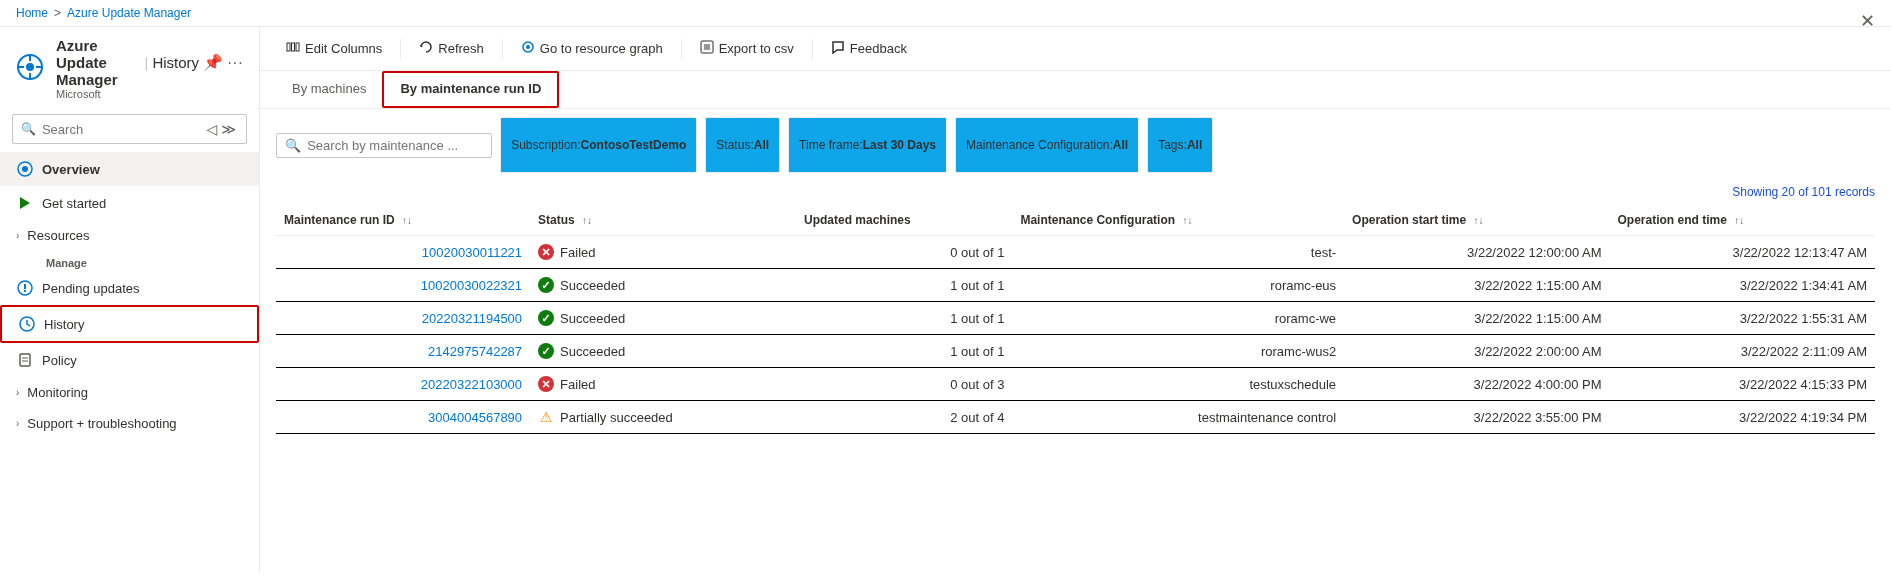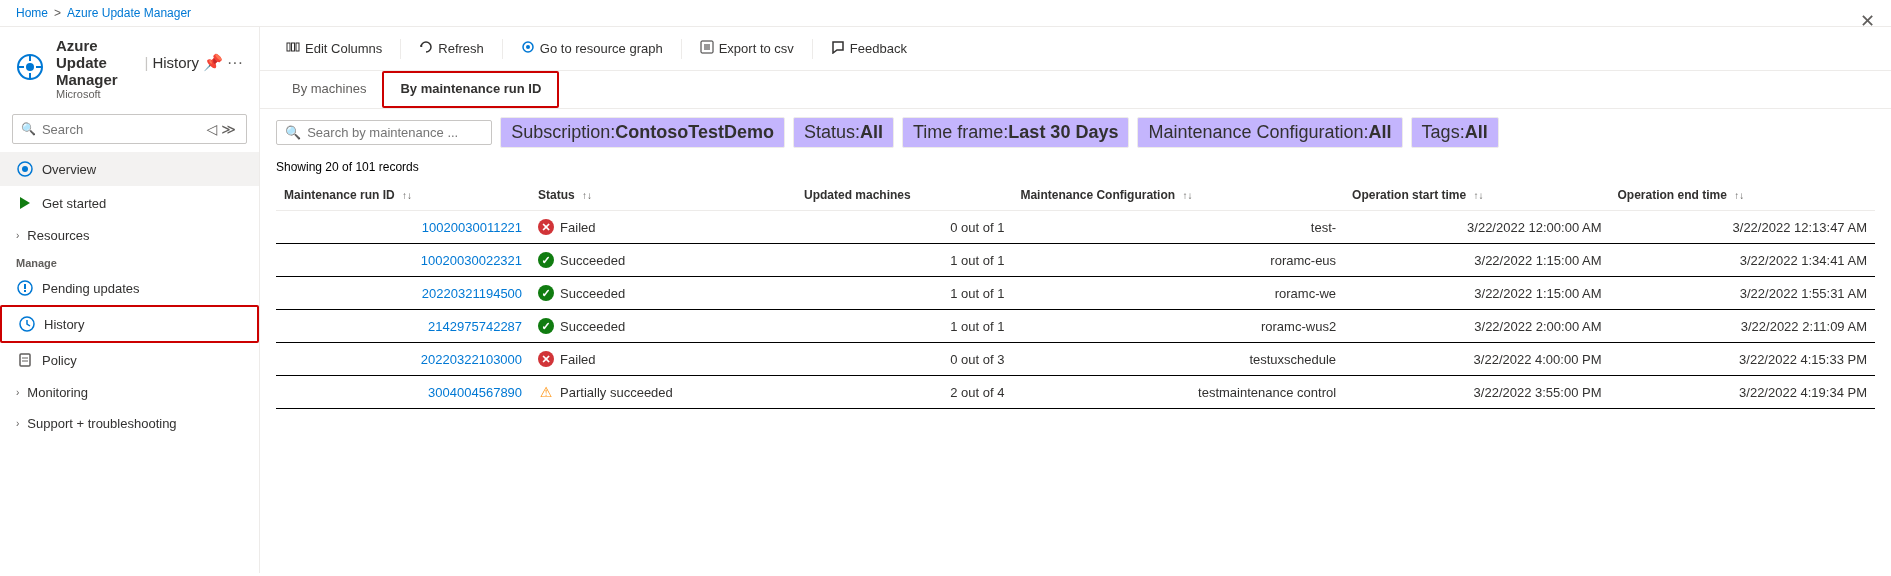--- a/index.html
+++ b/index.html
@@ -15,47 +15,47 @@
 
     
     .sidebar { width: 260px; min-width: 260px; border-right: 1px solid #edebe9; background: #fff; overflow-y: auto; }
 
     .search-box { margin: 8px 12px; display: flex; align-items: center; border: 1px solid #c8c6c4; border-radius: 2px; padding: 4px 8px; background: #fff; }
     .search-box input { border: none; outline: none; font-size: 13px; width: 100%; color: #323130; }
     .search-box .search-icon { color: #605e5c; margin-right: 6px; font-size: 12px; }
     .search-action-btn { background: none; border: none; cursor: pointer; color: #605e5c; font-size: 14px; padding: 2px; }
 
     .nav-item { display: flex; align-items: center; padding: 8px 16px; cursor: pointer; font-size: 13px; color: #323130; }
-    .nav-item.active { background: #f3f2f1; font-weight: 400; }
+    .nav-item.active { background: #f3f2f1; font-weight: 700; }
     .nav-item.selected-bordered { border: 2px solid #cc0000; border-radius: 2px; }
     .nav-icon { width: 18px; height: 18px; margin-right: 8px; display: inline-flex; align-items: center; justify-content: center; font-size: 14px; }
     .nav-chevron { margin-right: 8px; font-size: 10px; color: #605e5c; }
-    .nav-section { padding: 6px 16px 2px; font-size: 11px; font-weight: 600; color: #605e5c; text-transform: none; }
+    .nav-section { padding: 6px 16px 2px; font-size: 11px; font-weight: 600; color: #605e5c; text-transform: none; margin-left: 30px; }
 
     
     .content { flex: 1; overflow: auto; display: flex; flex-direction: column; }
 
     
     .toolbar { display: flex; align-items: center; gap: 4px; padding: 8px 16px; border-bottom: 1px solid #edebe9; flex-shrink: 0; }
     .toolbar-btn { display: flex; align-items: center; gap: 5px; padding: 5px 10px; background: none; border: none; cursor: pointer; color: #323130; font-size: 13px; border-radius: 2px; }
     .toolbar-divider { width: 1px; height: 20px; background: #edebe9; margin: 0 4px; }
 
     
     .tabs { display: flex; padding: 0 16px; border-bottom: 1px solid #edebe9; flex-shrink: 0; }
     .tab { padding: 10px 16px; cursor: pointer; font-size: 13px; color: #605e5c; border-bottom: 2px solid transparent; }
 
     
     .filter-bar { display: flex; align-items: center; gap: 8px; padding: 8px 16px; flex-shrink: 0; flex-wrap: wrap; }
     .filter-search { display: flex; align-items: center; border: 1px solid #c8c6c4; border-radius: 2px; padding: 4px 8px; background: #fff; min-width: 200px; }
     .filter-search input { border: none; outline: none; font-size: 13px; color: #000000; }
-    .filter-pill { display: flex; align-items: center; background: #c4b5fd; border: 1px solid #edebe9; border-radius: 2px; padding: 4px 10px; font-size: 18px; cursor: pointer; color: #323130; }
+    .filter-pill { display: flex; align-items: center; background: #0ea5e9; border: 1px solid #edebe9; border-radius: 2px; padding: 20px 10px; font-size: 12px; cursor: pointer; color: #323130; }
     .filter-pill strong { }
 
     
-    .records-info { padding: 4px 16px 6px; font-size: 12px; color: #000000; flex-shrink: 0; }
+    .records-info { padding: 4px 16px 6px; font-size: 12px; color: #1d4ed8; flex-shrink: 0; text-align: right; }
 
     
     .table-container { flex: 1; overflow: auto; padding: 0 16px; }
     table { width: 100%; border-collapse: collapse; }
     thead th { padding: 8px 8px; text-align: left; font-size: 12px; font-weight: 600; color: #323130; border-bottom: 1px solid #edebe9; white-space: nowrap; position: sticky; top: 0; background: #fff; }
     thead th .sort-arrows { margin-left: 4px; color: #605e5c; font-size: 10px; }
     tbody tr { border-bottom: 1px solid #000000; text-align: right; }
     tbody td { padding: 8px 8px; font-size: 13px; vertical-align: middle; }
     .link-cell { color: #0078d4; text-decoration: none; cursor: pointer; }
     .status-cell { display: flex; align-items: center; gap: 6px; }

